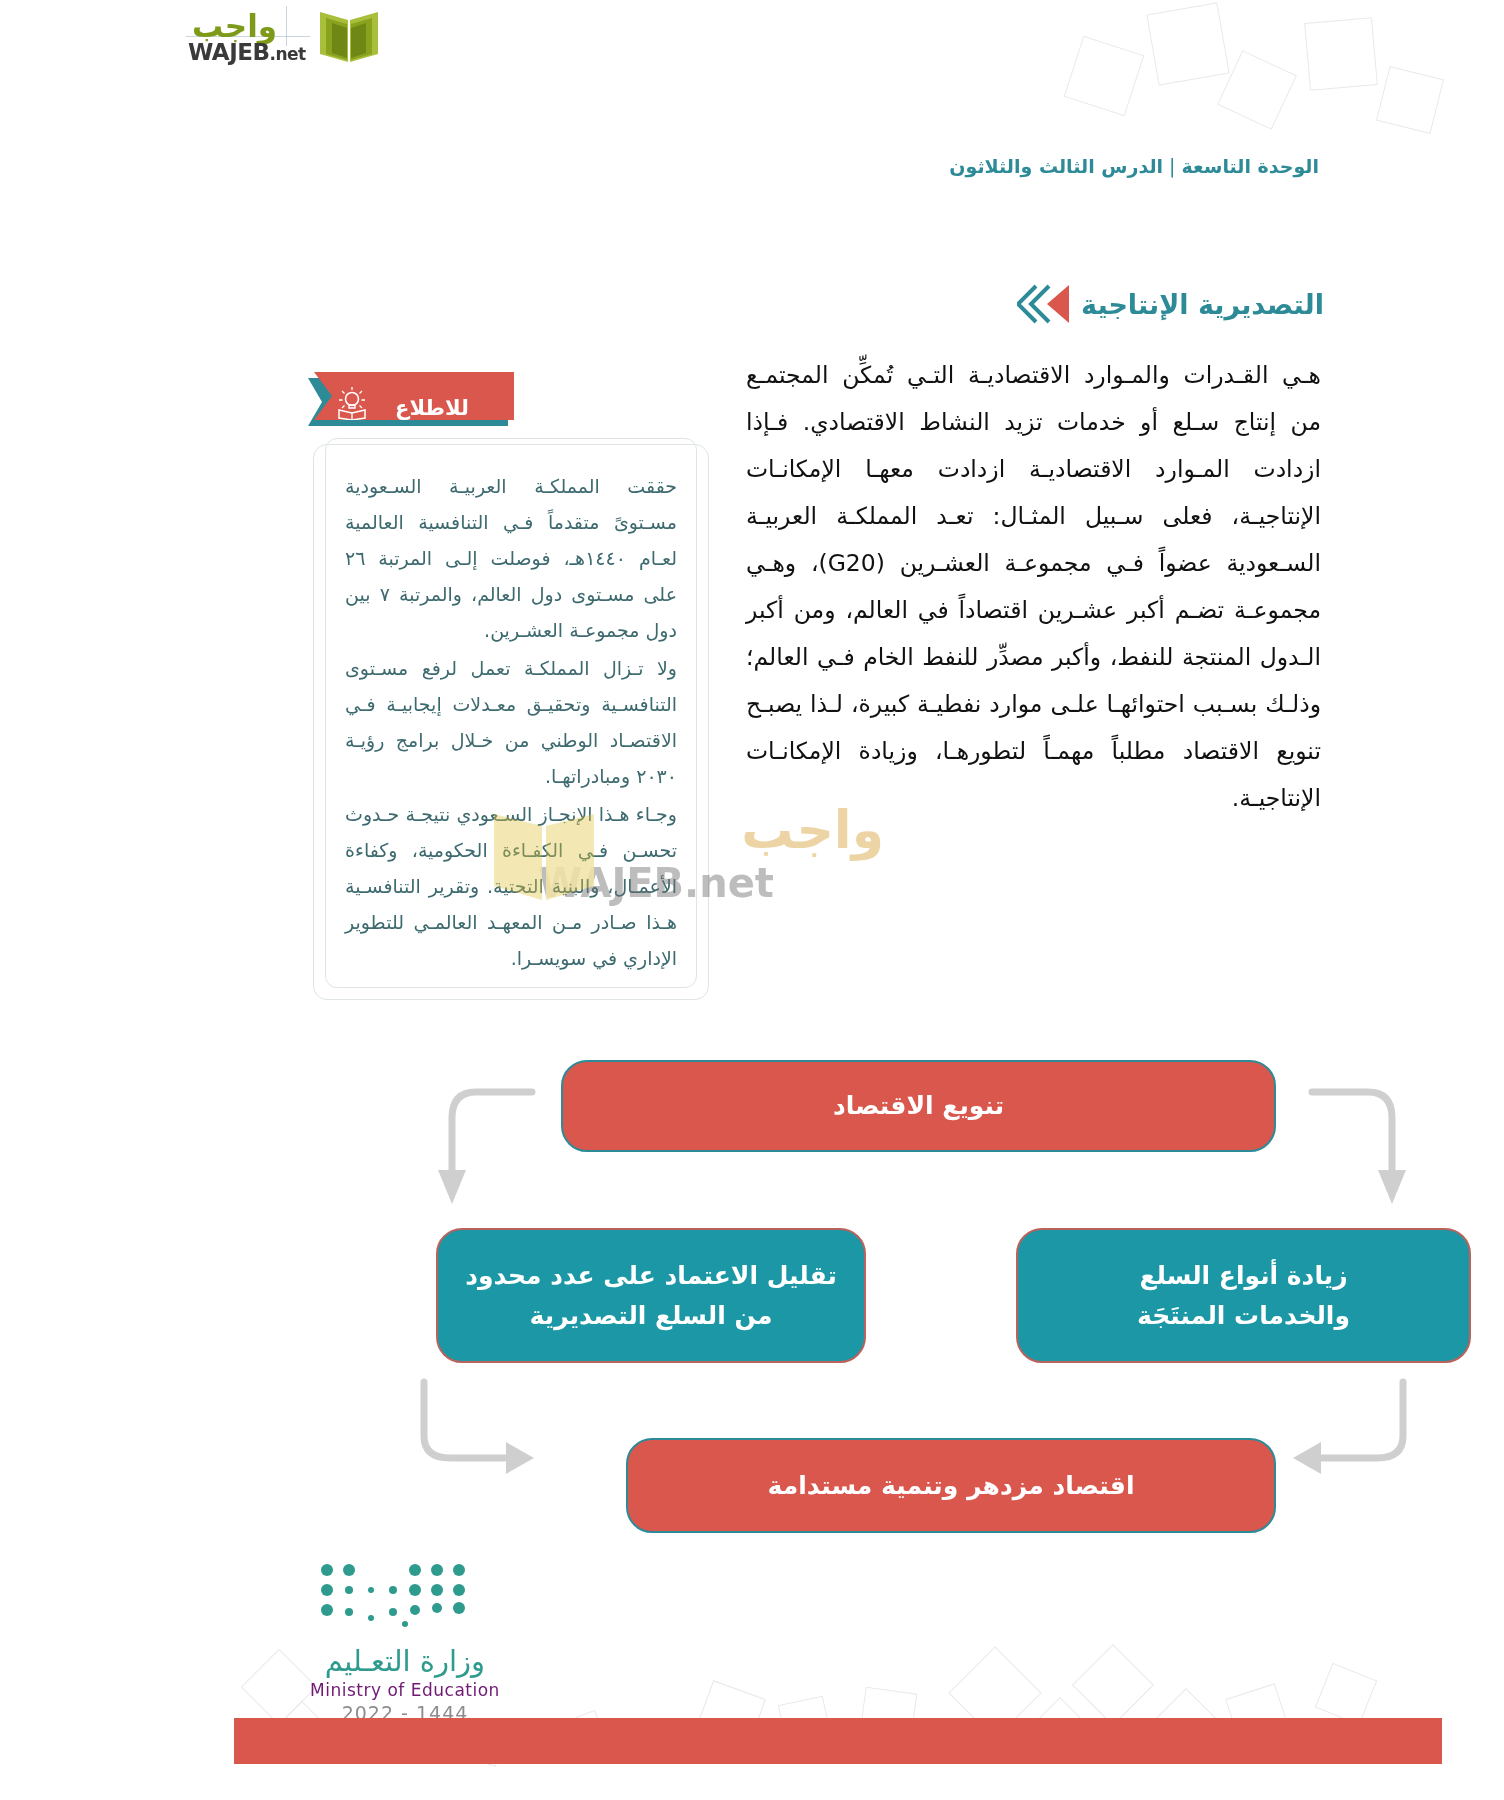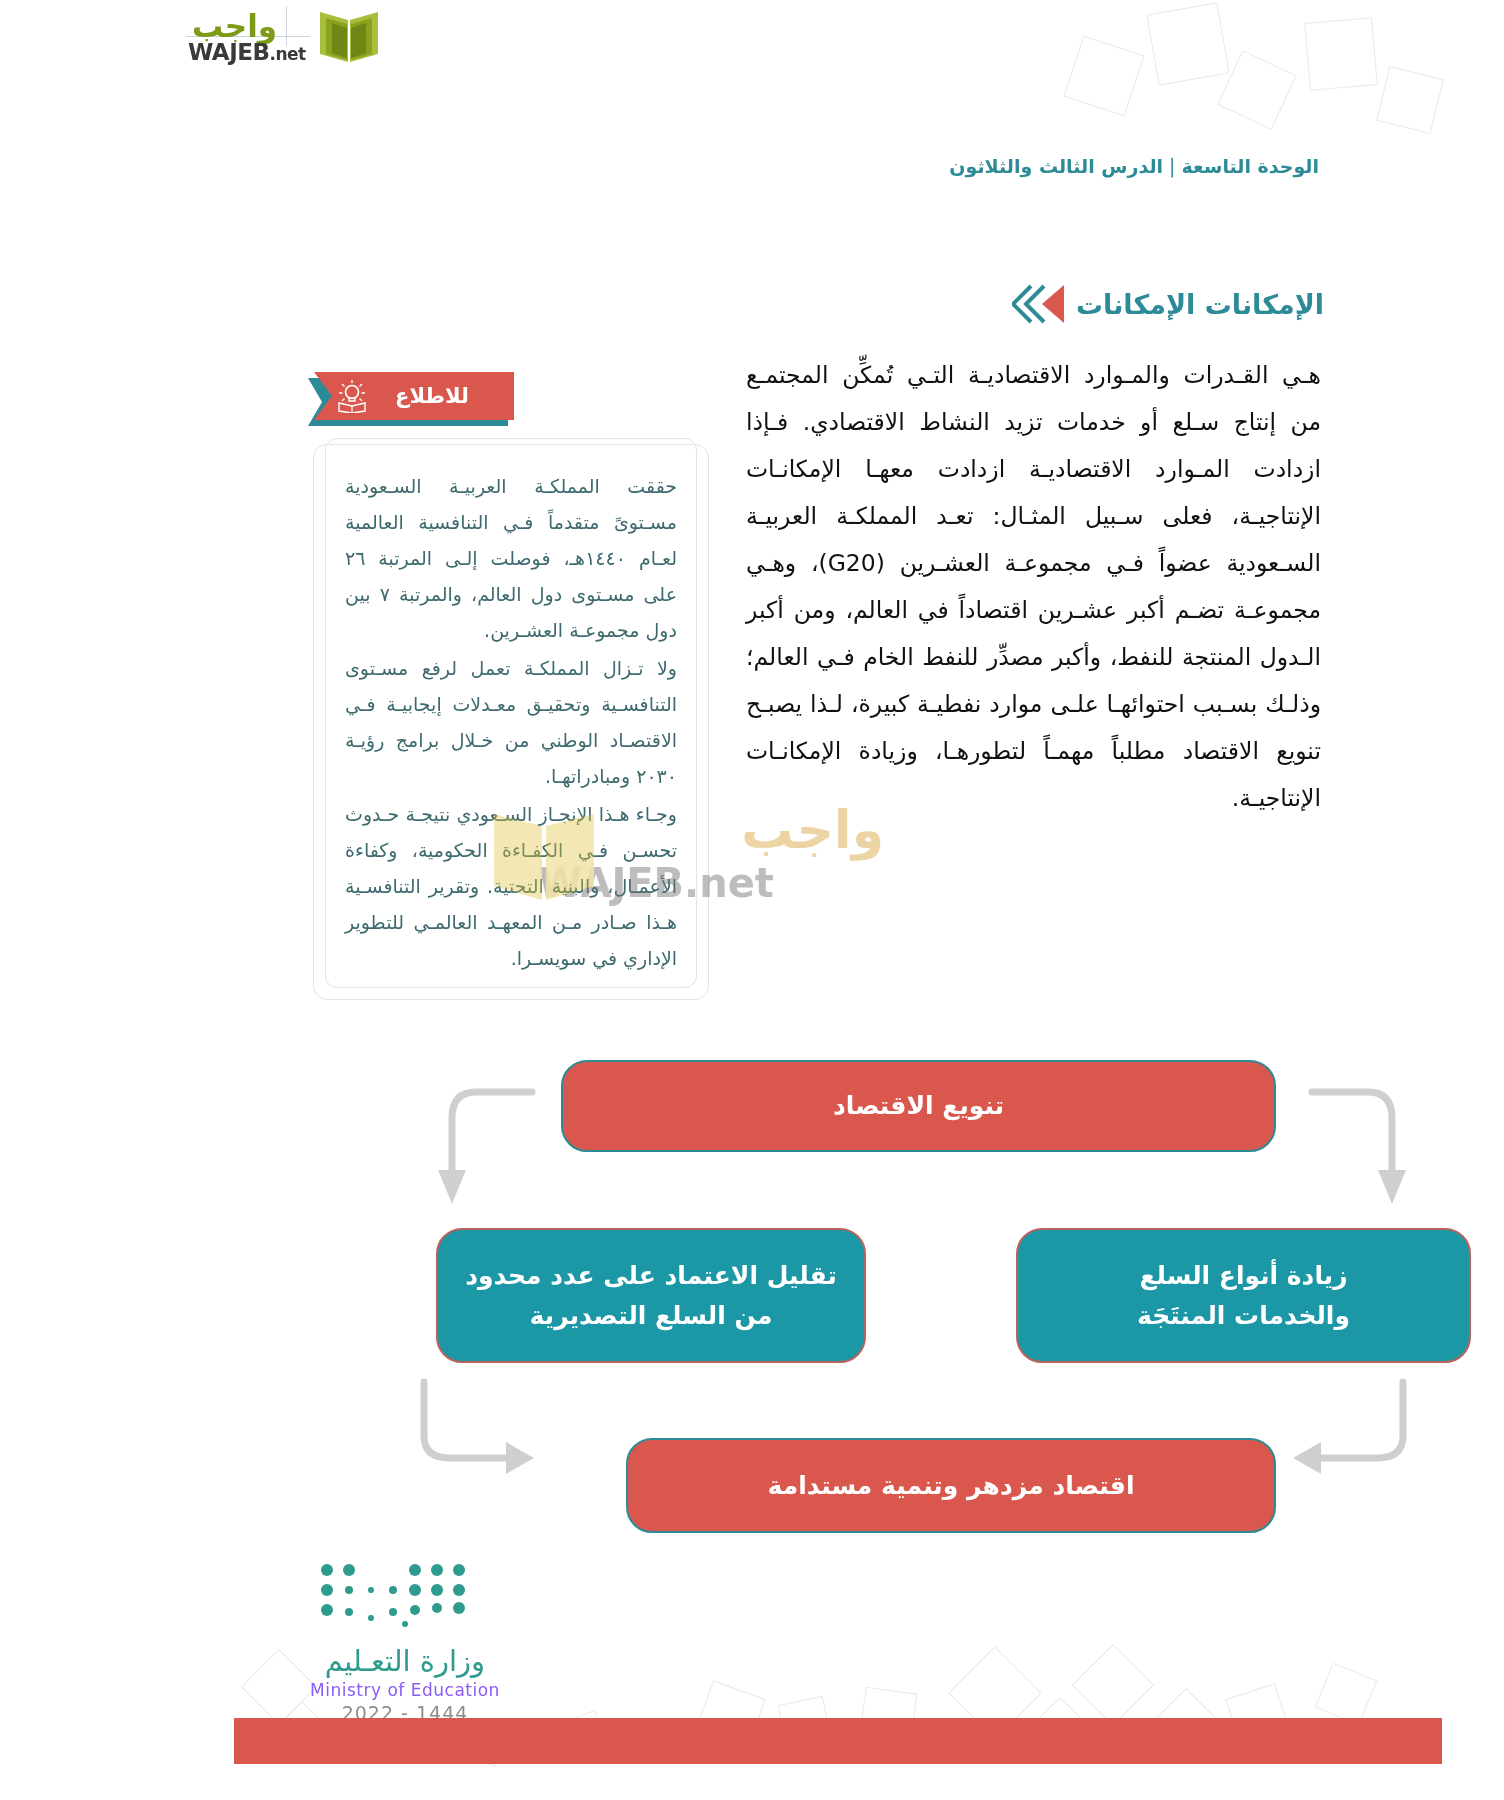--- a/index.html
+++ b/index.html
@@ -161,21 +161,21 @@
   }
   .aside-banner .flag {
     position: absolute;
     left: 0;
     top: 0;
     width: 200px;
     height: 48px;
     background: #d9574c;
     clip-path: polygon(0 0, 100% 0, 100% 100%, 0 100%, 9% 50%);
     display: flex;
-    align-items: center;
+    align-items: flex-end;
     justify-content: center;
     gap: 28px;
     direction: rtl;
   }
   .aside-banner .flag .label {
     font-size: 21px;
     font-weight: bold;
     color: #ffffff;
     padding-right: 22px;
   }
@@ -288,21 +288,21 @@
   .moe .dots { width: 180px; height: 68px; margin: 0 auto; display: block; }
   .moe .name {
     font-size: 29px;
     color: #2f9b8e;
     font-weight: normal;
     letter-spacing: 1px;
     margin-top: 16px;
   }
   .moe .en {
     font-size: 17px;
-    color: #8b5cf6;
+    color: #701a75;
     letter-spacing: .5px;
     direction: ltr;
     margin-top: 2px;
   }
   .moe .years {
     font-size: 19px;
     color: #8d8d8d;
     letter-spacing: 1px;
     direction: ltr;
     margin-top: 2px;
@@ -370,21 +370,21 @@
   <div class="deco" style="left:1135px;top:20px;width:66px;height:66px;transform:rotate(-5deg);"></div>
   <div class="deco" style="left:1210px;top:72px;width:54px;height:54px;transform:rotate(14deg);"></div>
   <div class="edge-line" style="left:1440px;top:0;width:1.5px;height:48px;"></div>
   <div class="edge-line" style="left:1440px;top:46px;width:64px;height:1.5px;"></div>
 
   <div class="breadcrumb">
     <span>الوحدة التاسعة</span><span class="sep">|</span><span>الدرس الثالث والثلاثون</span>
   </div>
 
   <div class="section-head">
-    <div class="title">الإمكانات الإمكانات</div>
+    <div class="title">التصديرية الإنتاجية</div>
     <svg class="chev" viewBox="0 0 54 42">
       <path d="M52 2 L52 40 L30 21 Z" fill="#d9574c"></path>
       <path d="M32 3 L14 21 L32 39" fill="none" stroke="#2d8b97" stroke-width="4"></path>
       <path d="M19 3 L1 21 L19 39" fill="none" stroke="#2d8b97" stroke-width="4"></path>
     </svg>
   </div>
 
   <div class="article">هـي القـدرات والمـوارد الاقتصاديـة التـي تُمكِّن المجتمـع من إنتاج سـلع أو خدمات تزيد النشاط الاقتصادي. فـإذا ازدادت المـوارد الاقتصاديـة ازدادت معهـا الإمكانـات الإنتاجيـة، فعلى سـبيل المثـال: تعـد المملكـة العربيـة السـعودية عضواً فـي مجموعـة العشـرين (G20)، وهـي مجموعـة تضـم أكبر عشـرين اقتصاداً في العالم، ومن أكبر الـدول المنتجة للنفط، وأكبر مصدِّر للنفط الخام فـي العالم؛ وذلـك بسـبب احتوائهـا علـى موارد نفطيـة كبيرة، لـذا يصبـح تنويع الاقتصاد مطلباً مهمـاً لتطورهـا، وزيادة الإمكانـات الإنتاجيـة.</div>
 
   <div class="aside-wrap">

